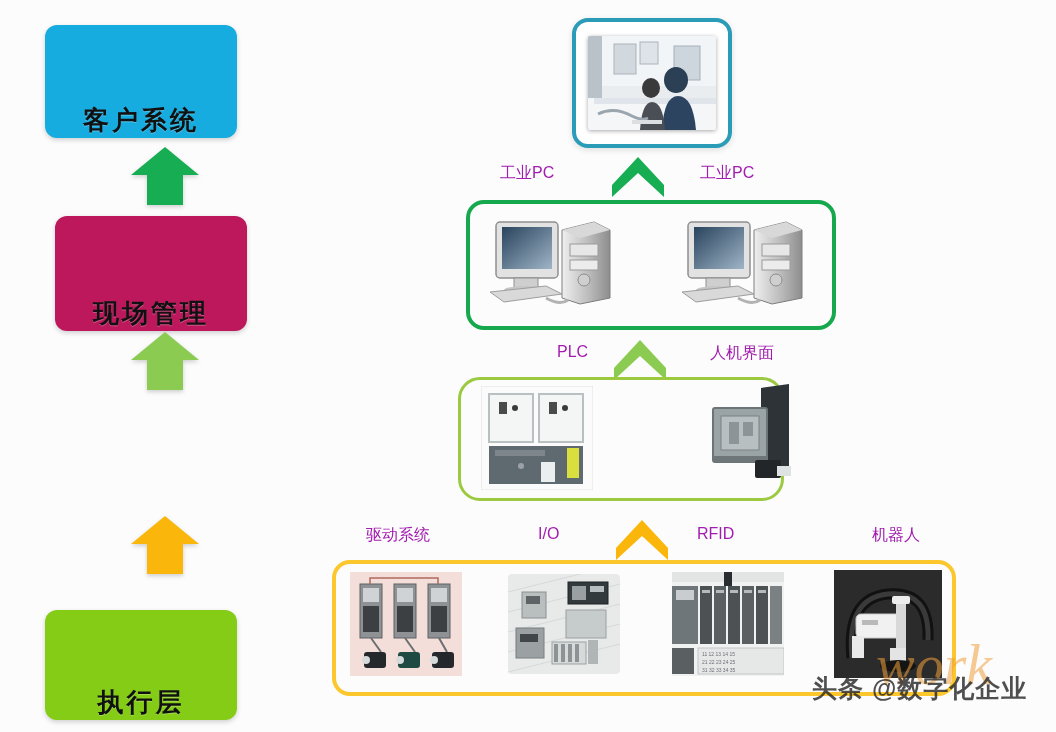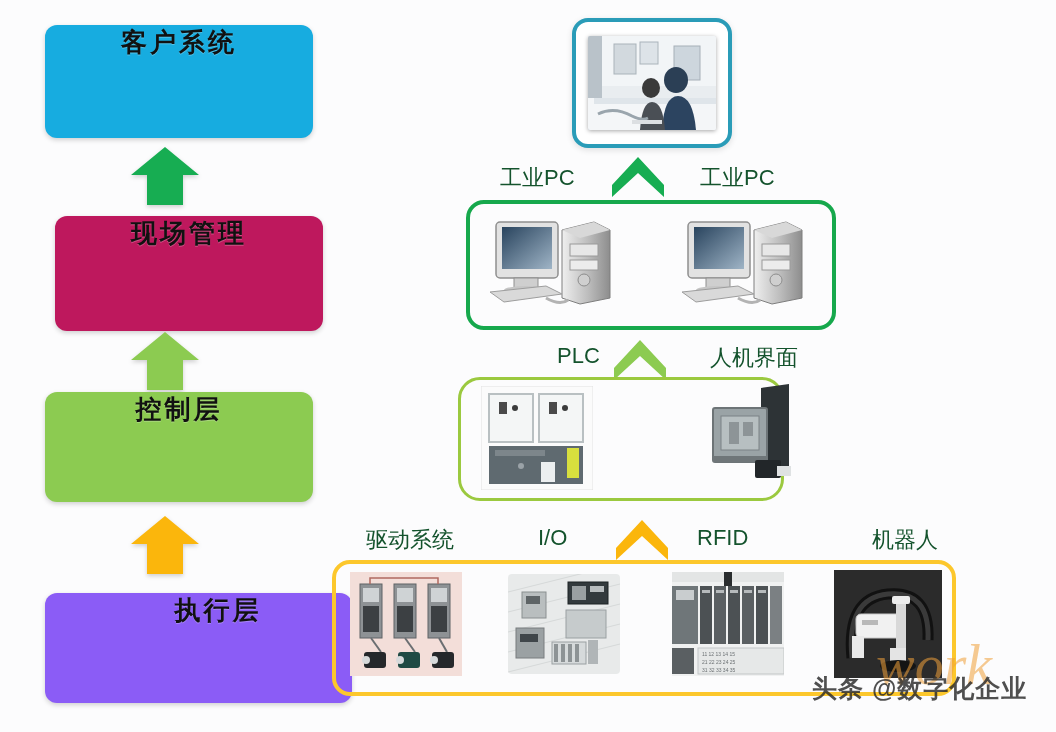--- a/index.html
+++ b/index.html
@@ -6,31 +6,31 @@
   body{
     width:1056px;height:732px;
     background:#fcfcfd;
     font-family:"Liberation Sans","DejaVu Sans",sans-serif;
     overflow:hidden;position:relative;
   }
   #stage{position:relative;width:1056px;height:732px;}
 
   
   .layer-box{
-    position:absolute;left:45px;width:268px;
+    position:absolute;left:45px;width:192px;
     border-radius:12px;
-    display:flex;align-items:flex-start;justify-content:center;
+    display:flex;align-items:flex-end;justify-content:center;
     color:#111;font-weight:bold;font-size:26px;letter-spacing:3px;
     box-shadow:0 2px 5px rgba(0,0,0,.18);
     text-shadow:0 1px 0 rgba(255,255,255,.25);
   }
   #box-customer{top:25px;height:113px;background:#17ace0;}
   #box-field   {top:216px;height:115px;background:#be185d;margin-left:10px;}
   #box-control {top:392px;height:110px;background:#8ccb51;}
-  #box-exec    {top:593px;height:110px;background:#8b5cf6;padding-left:39px;}
+  #box-exec    {top:610px;height:110px;background:#84cc16;}
 
   .up-arrow{
     position:absolute;left:130px;width:70px;height:62px;
   }
   .up-arrow svg{display:block;width:70px;height:62px;
     filter:drop-shadow(0 2px 2px rgba(0,0,0,.18));}
   #arrow-1{top:145px;}
   #arrow-2{top:330px;}
   #arrow-3{top:514px;}
 
@@ -54,21 +54,21 @@
   #panel-control{
     position:absolute;left:458px;top:377px;width:320px;height:118px;
     border:3px solid #9bc93f;border-radius:22px;background:transparent;
   }
   #panel-exec{
     position:absolute;left:332px;top:560px;width:616px;height:128px;
     border:4px solid #fcc72c;border-radius:18px;background:transparent;
   }
 
   .caption{
-    position:absolute;font-size:22px;color:#14532d;white-space:nowrap;
+    position:absolute;font-size:16px;color:#a21caf;white-space:nowrap;
     font-family:"Liberation Sans","DejaVu Sans",sans-serif;
   }
 
   .chev{position:absolute;width:56px;height:44px;}
   .chev svg{display:block;width:56px;height:44px;}
 
   
   .dev{position:absolute;}
 
   
@@ -100,23 +100,20 @@
   <div class="layer-box" id="box-field">
     <span>现场管理</span>
   </div>
 
   <div class="up-arrow" id="arrow-2">
     <svg viewBox="0 0 70 62" xmlns="http://www.w3.org/2000/svg">
       <polygon points="35,2 69,30 53,30 53,60 17,60 17,30 1,30" fill="#8ccb51"></polygon>
     </svg>
   </div>
 
-  <div class="layer-box" id="box-control">
-    <span>控制层</span>
-  </div>
 
   <div class="up-arrow" id="arrow-3">
     <svg viewBox="0 0 70 62" xmlns="http://www.w3.org/2000/svg">
       <polygon points="35,2 69,30 53,30 53,60 17,60 17,30 1,30" fill="#fbb60c"></polygon>
     </svg>
   </div>
 
   <div class="layer-box" id="box-exec">
     <span>执行层</span>
   </div>

